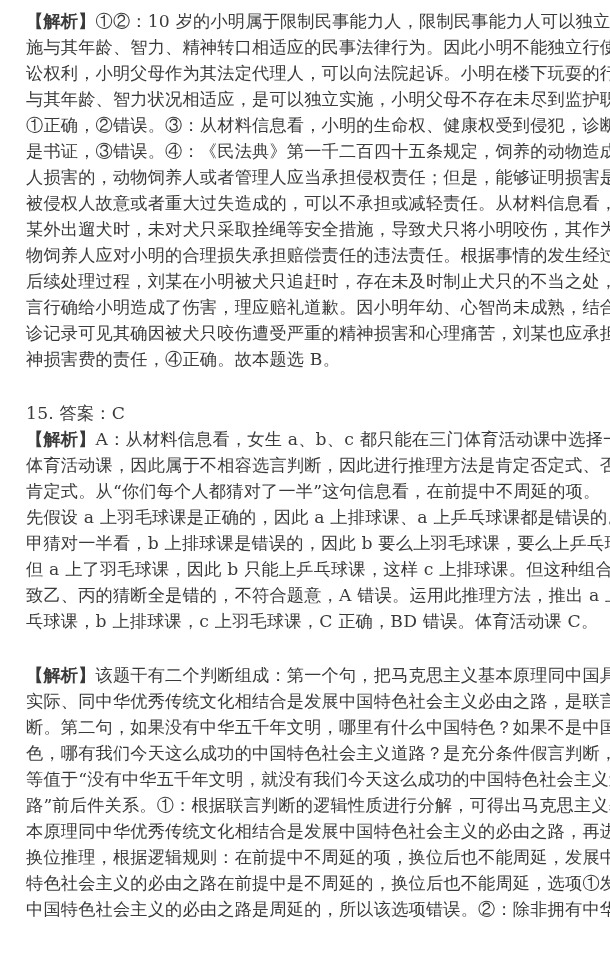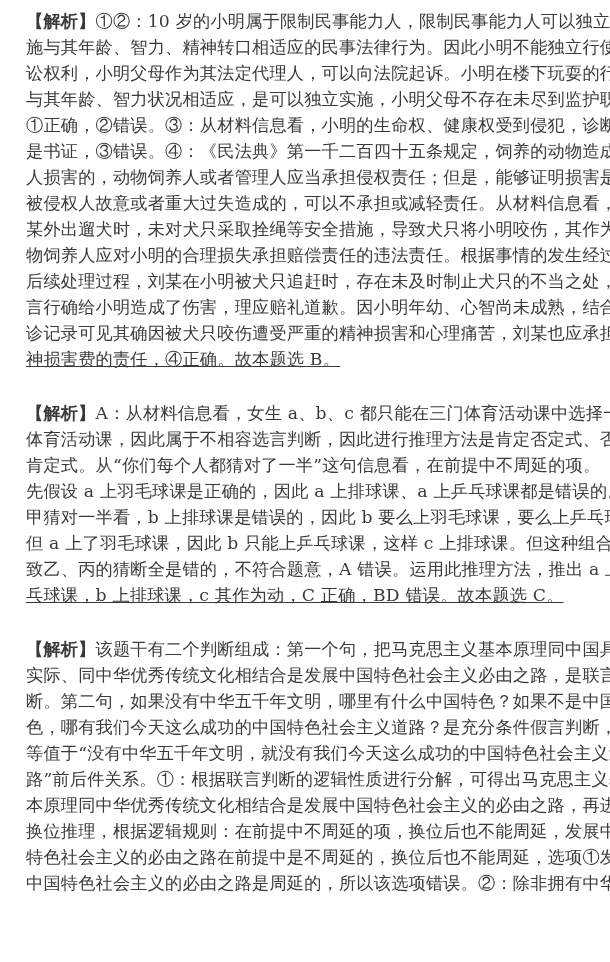--- a/index.html
+++ b/index.html
@@ -7,21 +7,21 @@
     width: 610px; height: 962px; overflow: hidden; position: relative;
     font-family: "DejaVu Serif", "Liberation Serif", serif;
     color: #3a3a3a;
   }
   .page { position: absolute; left: 26px; top: 8px; width: 560px; }
   .line {
     height: 26px; line-height: 26px; font-size: 17.2px;
     white-space: nowrap; letter-spacing: 0.2px;
     text-align: justify; text-align-last: justify;
   }
-  .line.last { text-align-last: left; text-decoration: underline; }
+  .line.last { text-align-last: left; }
   .head { text-align-last: left; }
   .tag { font-weight: bold; margin-top: 16px; }
   .gap { height: 28px; }
 </style>
 </head>
 <body>
 
 <div class="page">
 
   <div>
@@ -37,28 +37,29 @@
     <div class="line">物饲养人应对小明的合理损失承担赔偿责任的违法责任。根据事情的发生经过及</div>
     <div class="line">后续处理过程，刘某在小明被犬只追赶时，存在未及时制止犬只的不当之处，其</div>
     <div class="line">言行确给小明造成了伤害，理应赔礼道歉。因小明年幼、心智尚未成熟，结合就</div>
     <div class="line">诊记录可见其确因被犬只咬伤遭受严重的精神损害和心理痛苦，刘某也应承担精</div>
     <div class="line last">神损害费的责任，④正确。故本题选 B。</div>
   </div>
 
   <div class="gap"></div>
 
   <div>
+    <div class="line head">15. 答案：C</div>
     <div class="line"><span class="tag">【解析】</span><span>A：从材料信息看，女生 a、b、c 都只能在三门体育活动课中选择一门</span></div>
     <div class="line">体育活动课，因此属于不相容选言判断，因此进行推理方法是肯定否定式、否定</div>
     <div class="line">肯定式。从“你们每个人都猜对了一半”这句信息看，在前提中不周延的项。</div>
     <div class="line">先假设 a 上羽毛球课是正确的，因此 a 上排球课、a 上乒乓球课都是错误的。从</div>
     <div class="line">甲猜对一半看，b 上排球课是错误的，因此 b 要么上羽毛球课，要么上乒乓球课，</div>
     <div class="line">但 a 上了羽毛球课，因此 b 只能上乒乓球课，这样 c 上排球课。但这种组合，导</div>
     <div class="line">致乙、丙的猜断全是错的，不符合题意，A 错误。运用此推理方法，推出 a 上乒</div>
-    <div class="line last">乓球课，b 上排球课，c 其作为动，C 正确，BD 错误。故本题选 C。</div>
+    <div class="line last">乓球课，b 上排球课，c 上羽毛球课，C 正确，BD 错误。体育活动课 C。</div>
   </div>
 
   <div class="gap"></div>
 
   <div>
     <div class="line"><span class="tag">【解析】</span><span>该题干有二个判断组成：第一个句，把马克思主义基本原理同中国具体</span></div>
     <div class="line">实际、同中华优秀传统文化相结合是发展中国特色社会主义必由之路，是联言判</div>
     <div class="line">断。第二句，如果没有中华五千年文明，哪里有什么中国特色？如果不是中国特</div>
     <div class="line">色，哪有我们今天这么成功的中国特色社会主义道路？是充分条件假言判断，其</div>
     <div class="line">等值于“没有中华五千年文明，就没有我们今天这么成功的中国特色社会主义道</div>

